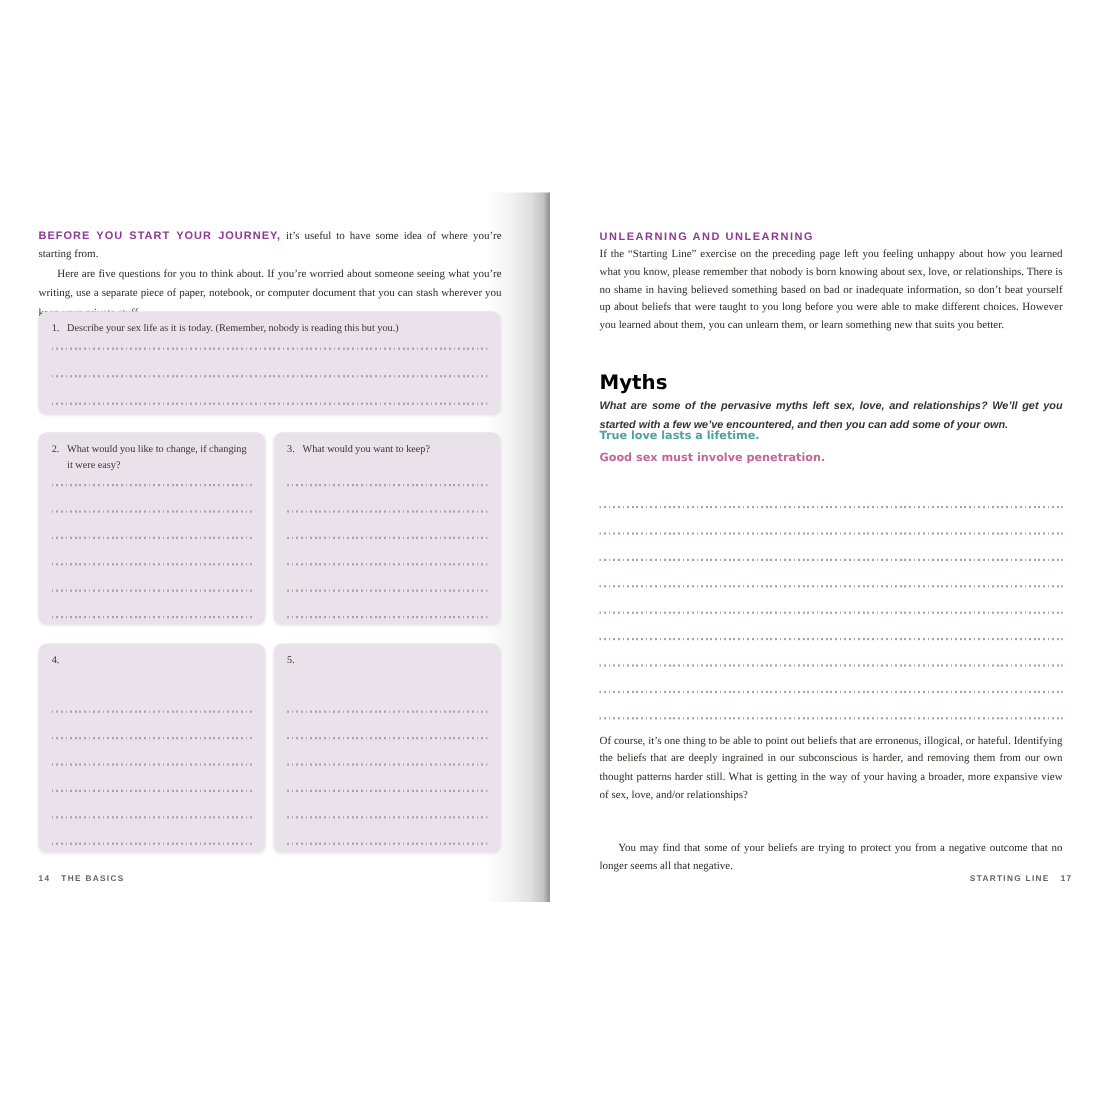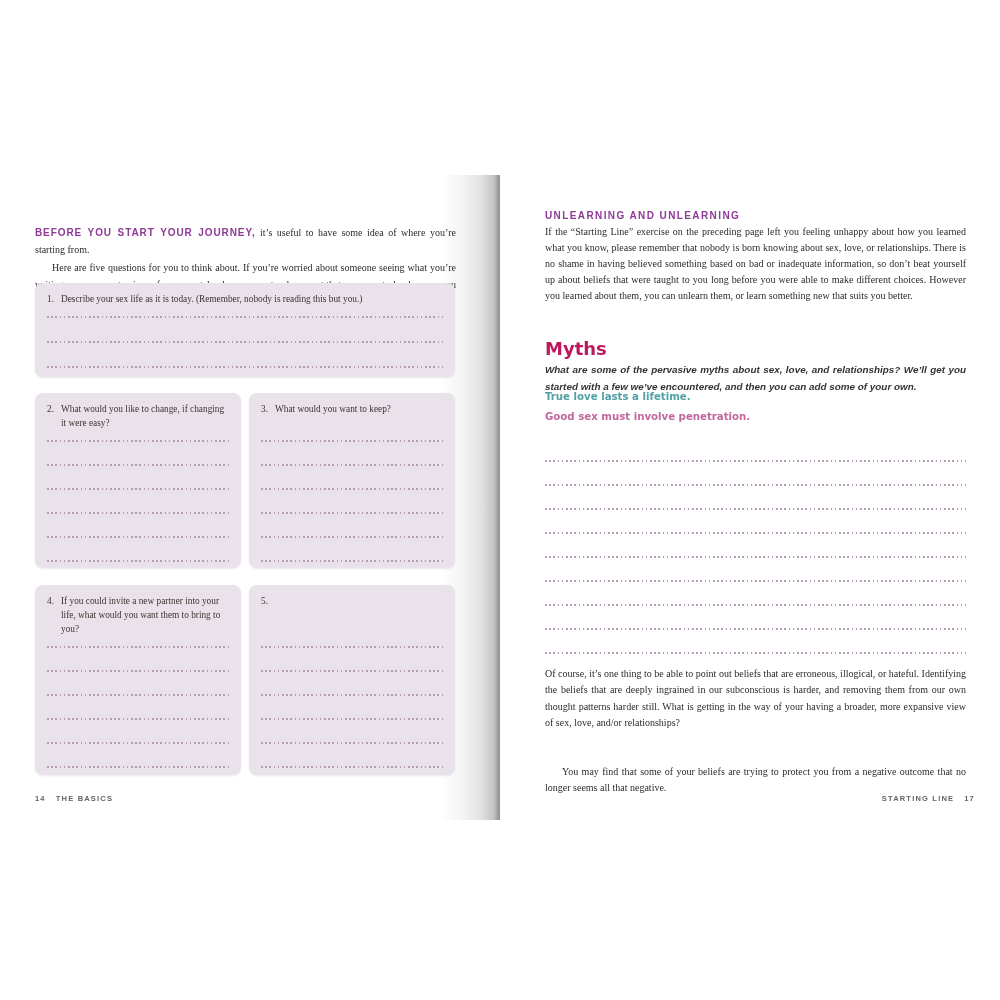--- a/index.html
+++ b/index.html
@@ -12,21 +12,21 @@
 
   
   .gutter{
     position:absolute;left:441px;top:175px;width:59px;height:645px;
     background:linear-gradient(90deg,
       rgba(255,255,255,0) 0%, #f2f2f2 40%, #e0e0e0 70%,
       #c2c2c2 90%, #9b9b9b 97%, #8f8f8f 99%, #b5b5b5 100%);
   }
 
   
-  .intro{left:35px;top:206px;width:421px;text-align:justify;font-size:10px;line-height:17.4px;margin-top:18px;}
+  .intro{left:35px;top:206px;width:421px;text-align:justify;font-size:10px;line-height:17.4px;}
   .intro p{margin:0;}
   .intro .p2{text-indent:17px;}
   .lead{
     font-family:"Liberation Sans", sans-serif;font-weight:700;
     color:#8e3a96;font-size:10px;letter-spacing:0.9px;
   }
 
   .qbox{
     position:absolute;background:#e9e2ea;border-radius:8px;
     box-shadow:0 1px 2px rgba(90,70,95,0.12);
@@ -65,21 +65,21 @@
   .r-heading{
     left:545px;top:210px;width:420px;
     font-family:"Liberation Sans", sans-serif;font-weight:700;
     color:#8e3a96;font-size:10px;letter-spacing:1.4px;
   }
   .r-para{left:545px;top:224px;width:421px;text-align:justify;font-size:10px;line-height:15.9px;margin:0;}
 
   .myths-heading{
     left:545px;top:338px;width:300px;
     font-family:"DejaVu Sans", sans-serif;font-weight:700;
-    color:#be185d;font-size:18px;
+    color:#000000;font-size:18px;
   }
   .myths-intro{
     left:545px;top:362px;width:421px;text-align:justify;
     font-family:"Liberation Sans", sans-serif;font-style:italic;font-weight:700;
     font-size:9.9px;line-height:16.6px;color:#333;
   }
   .myth-list{left:545px;top:391px;width:421px;}
   .myth-list p{
     margin:0 0 7.5px 0;
     font-family:"DejaVu Sans", sans-serif;font-weight:700;font-size:10.2px;line-height:12px;
@@ -139,21 +139,20 @@
       <div class="dotline"></div>
       <div class="dotline"></div>
       <div class="dotline"></div>
       <div class="dotline"></div>
     </div>
 </div>
 
 <div class="qbox box4">
   <div class="qrow">
     <span class="qnum">4.</span>
-    <span class="qtext">If you could invite a new partner into your life, what would you want them to bring to you?</span>
   </div>
   <div class="lines">
       <div class="dotline"></div>
       <div class="dotline"></div>
       <div class="dotline"></div>
       <div class="dotline"></div>
       <div class="dotline"></div>
       <div class="dotline"></div>
     </div>
 </div>
@@ -173,21 +172,21 @@
 </div>
 
 <div class="abs footer footer-left">
   <span>14</span><span class="gap"></span><span>THE BASICS</span>
 </div>
 
 <div class="abs r-heading">UNLEARNING AND UNLEARNING</div>
 <p class="abs r-para">If the “Starting Line” exercise on the preceding page left you feeling unhappy about how you learned what you know, please remember that nobody is born knowing about sex, love, or relationships. There is no shame in having believed something based on bad or inadequate information, so don’t beat yourself up about beliefs that were taught to you long before you were able to make different choices. However you learned about them, you can unlearn them, or learn something new that suits you better.</p>
 
 <div class="abs myths-heading">Myths</div>
-<div class="abs myths-intro">What are some of the pervasive myths about sex, love, and relationships? We’ll get you started with a few we’ve encountered, and then you can add some of your own.</div>
+<div class="abs myths-intro">What are some of the pervasive myths left sex, love, and relationships? We’ll get you started with a few we’ve encountered, and then you can add some of your own.</div>
 
 <div class="abs myth-list">
     <p style="color: rgb(79, 161, 164);">True love lasts a lifetime.</p>
     <p style="color: rgb(194, 103, 158);">Good sex must involve penetration.</p>
   </div>
 
 <div class="abs rlines">
     <div class="dotline"></div>
     <div class="dotline"></div>
     <div class="dotline"></div>

